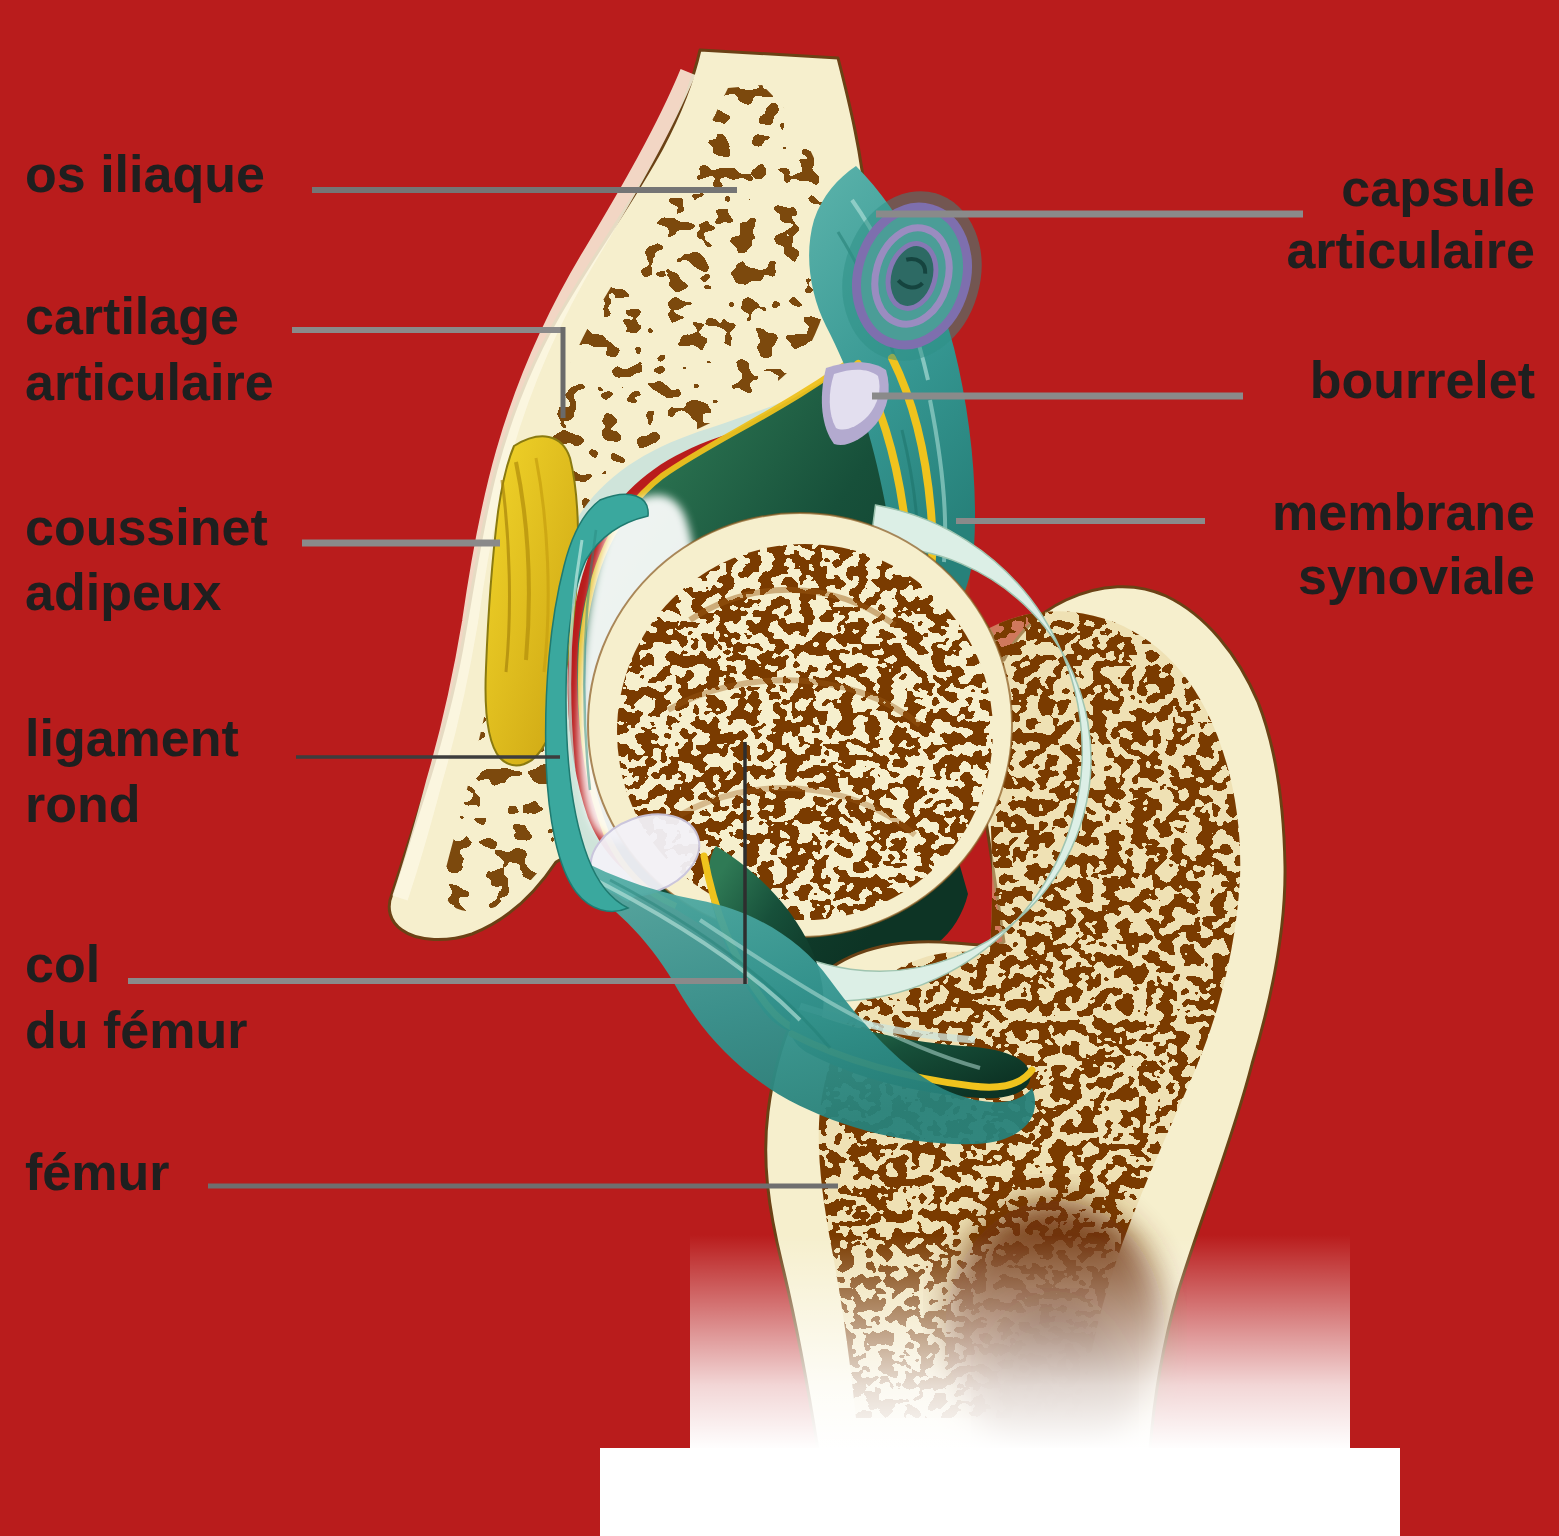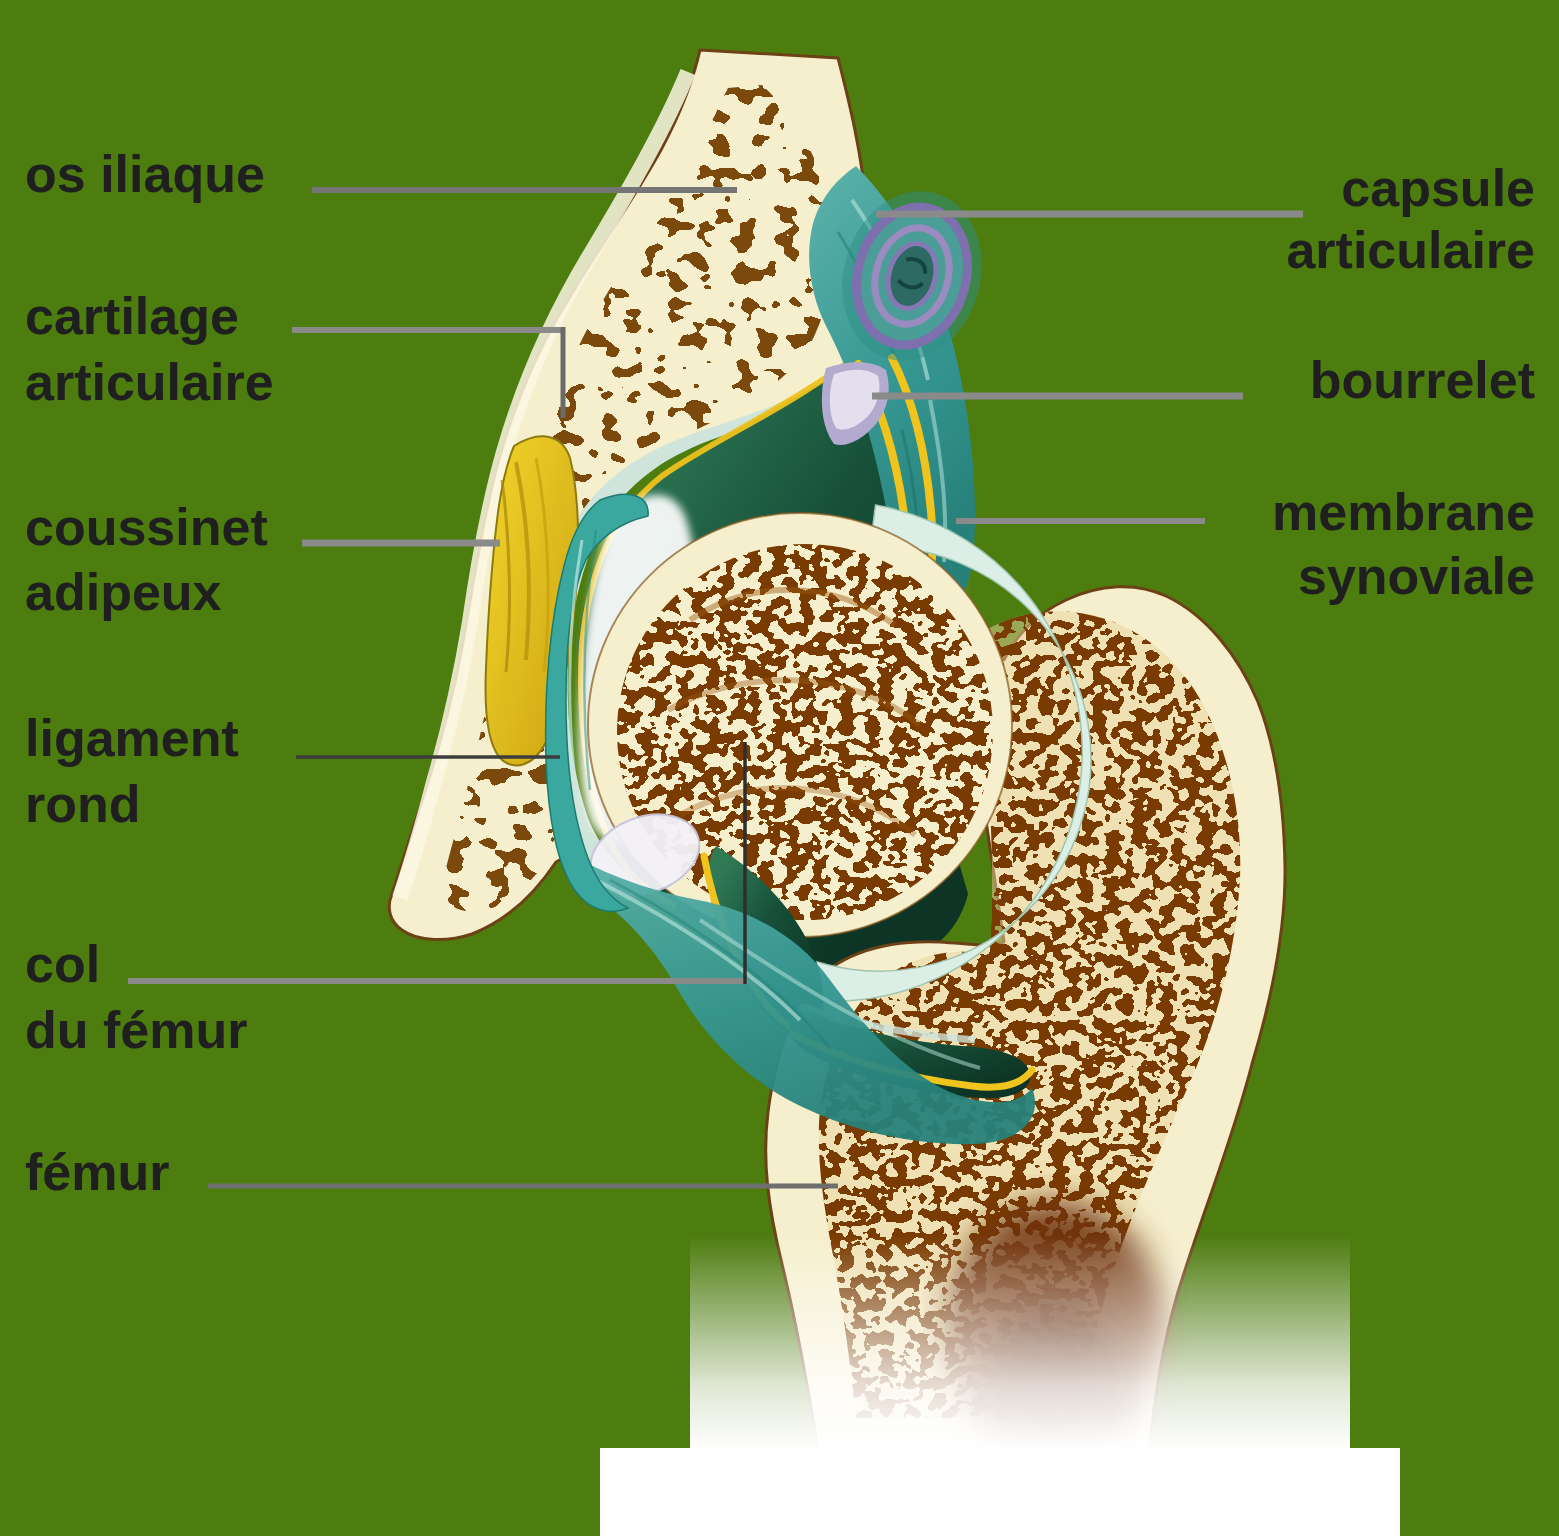--- a/index.html
+++ b/index.html
@@ -1,16 +1,16 @@
 <!DOCTYPE html>
 <html><head>
 <meta charset="utf-8">
 <style>
   html,body{margin:0;padding:0;background:#ffffff;}
-  .stage{position:relative;width:1559px;height:1536px;background:#4d7c0f;overflow:hidden;
+  .stage{position:relative;width:1559px;height:1536px;background:#b91c1c;overflow:hidden;
          font-family:"Liberation Sans", sans-serif;}
   svg{position:absolute;left:0;top:0;}
   .lbl{font-family:"Liberation Sans", sans-serif;font-weight:bold;font-size:52px;fill:#1f1f1f;}
 </style>
 </head>
 <body>
 
 <div class="stage">
 <svg width="1559" height="1536" viewBox="0 0 1559 1536">
   <defs>

